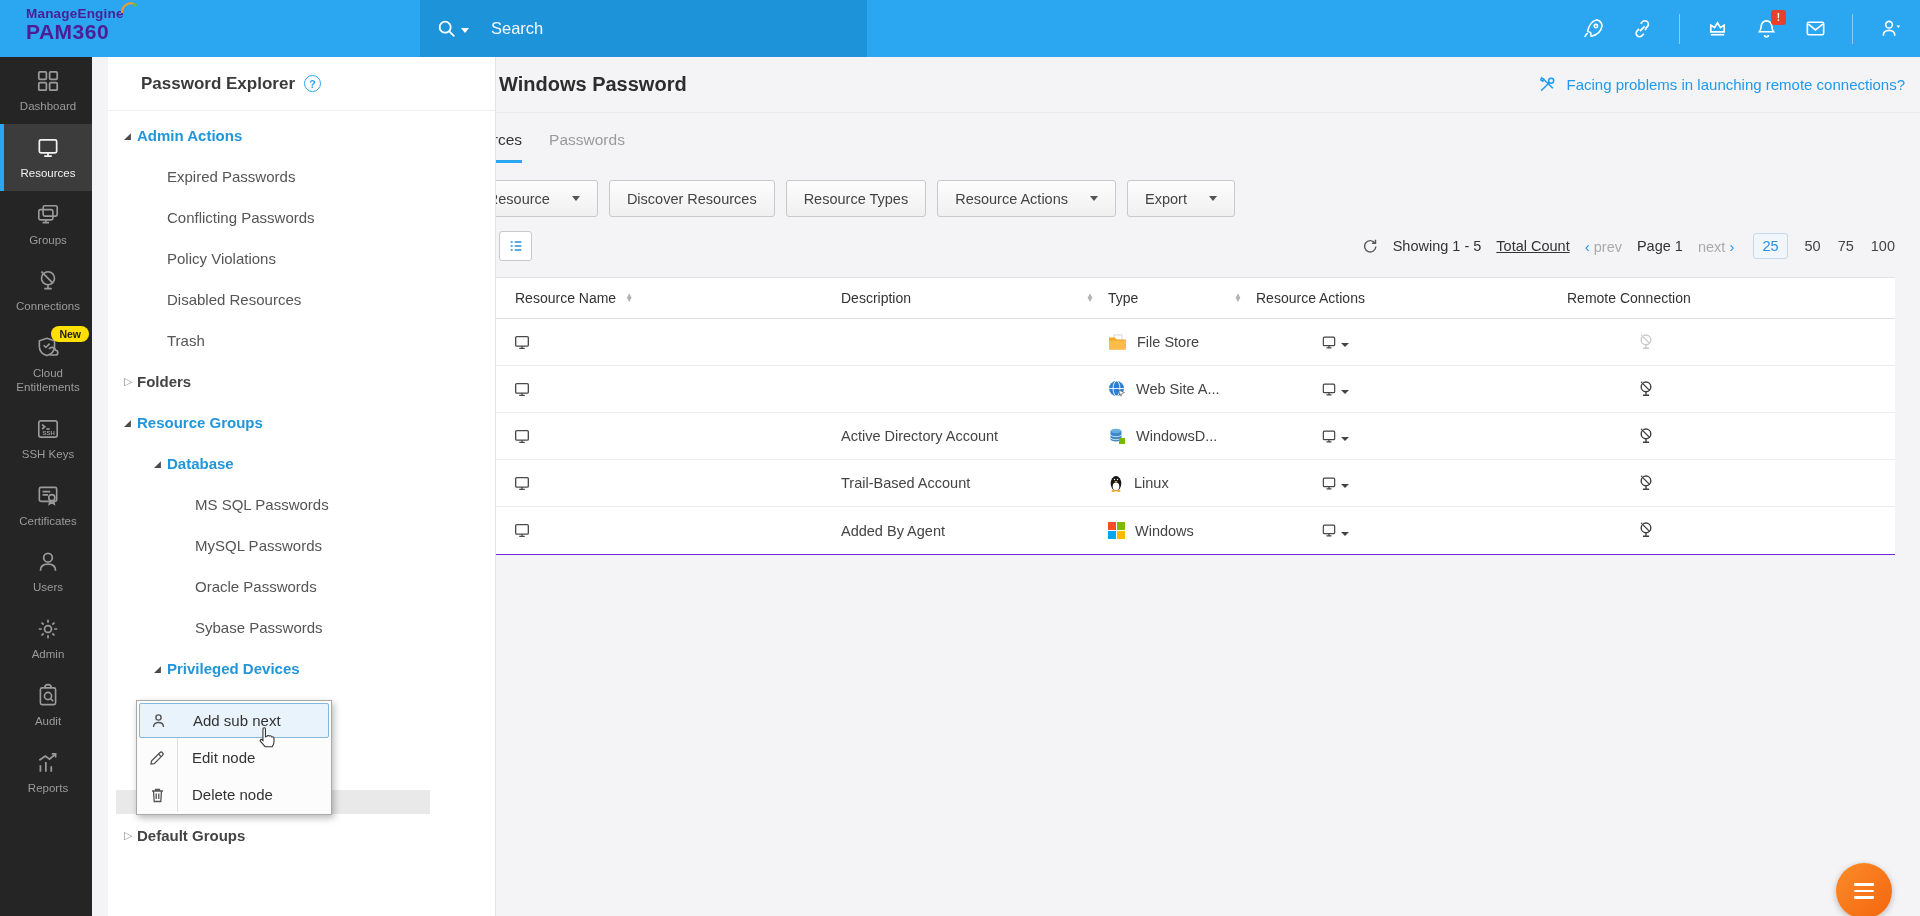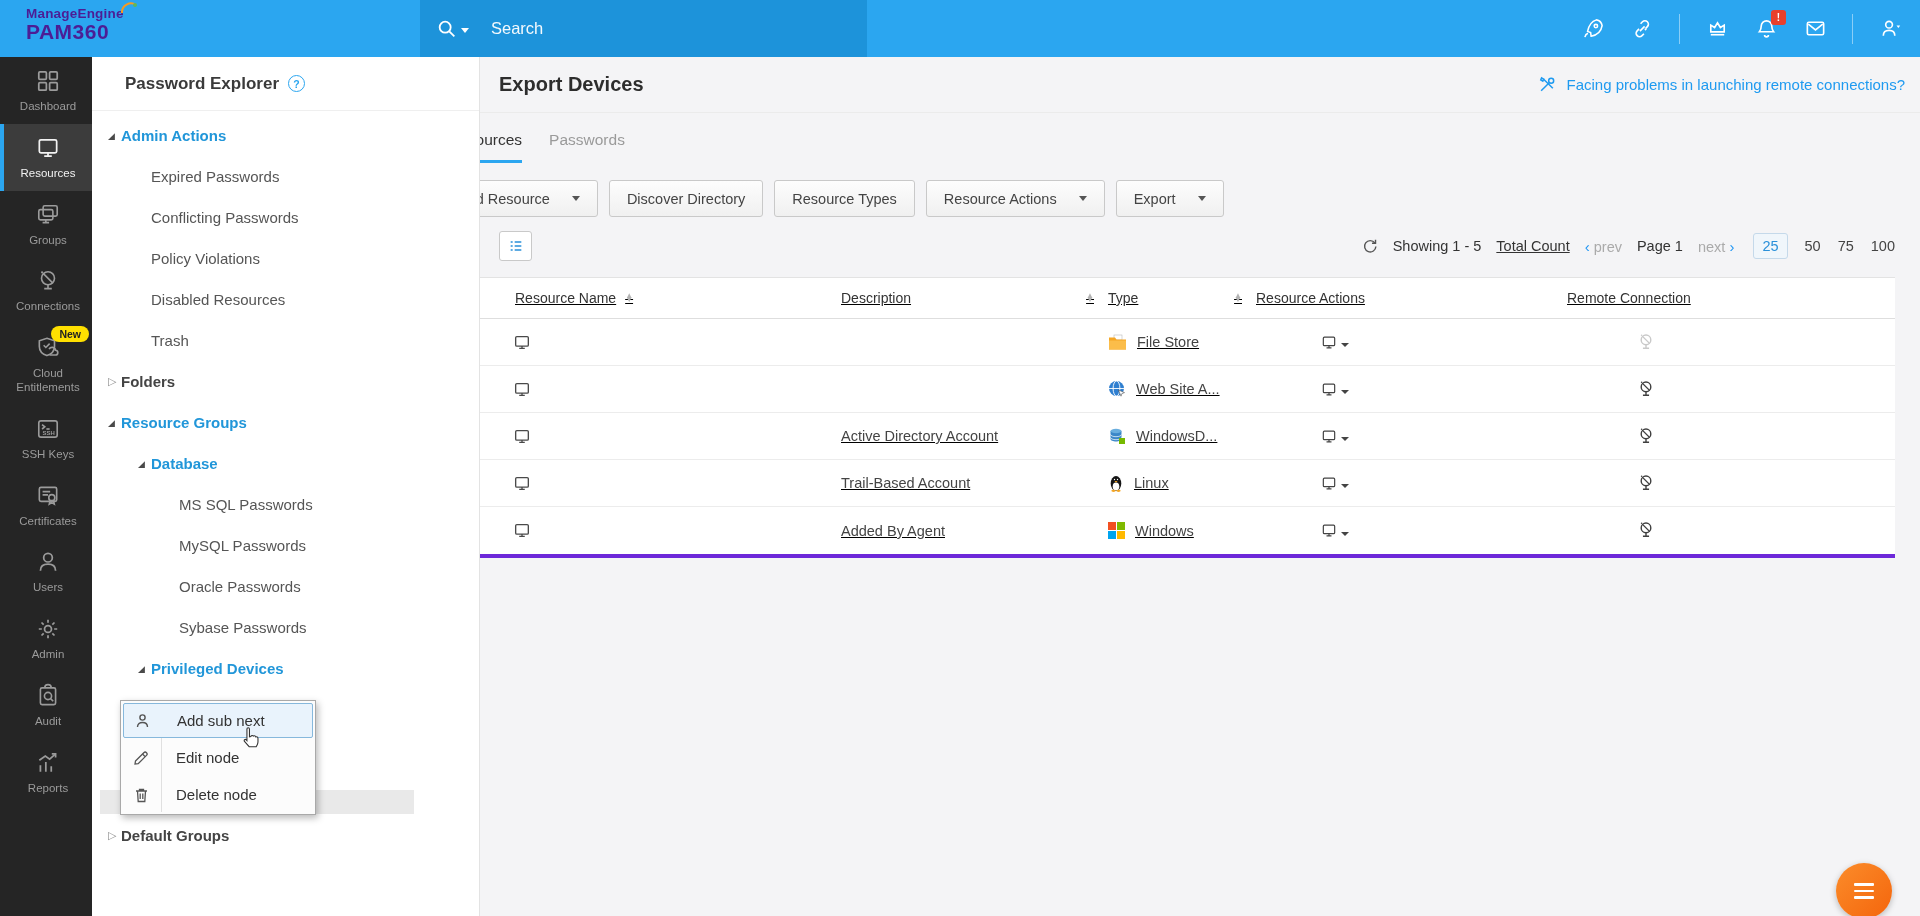--- a/index.html
+++ b/index.html
@@ -21,21 +21,21 @@
   .bell-badge { position:absolute; top:-7px; right:-8px; min-width:15px; height:15px; background:#e8402c; border-radius:3px; color:#fff; font-size:10px; font-weight:bold; display:flex; align-items:center; justify-content:center; padding:0 3px; }
 
   
   .sidebar { position:absolute; left:0; top:57px; width:92px; height:859px; background:#252525; z-index:20; }
   .side-item { position:relative; width:92px; padding:11px 2px 10px 2px; display:flex; flex-direction:column; align-items:center; gap:6px; color:#9b9b9b; cursor:pointer; border-left:4px solid transparent; }
   .side-item .lbl { font-size:11.5px; text-align:center; line-height:1.2; }
   .side-item.active { background:#3c3c3c; border-left:4px solid #2ba6f0; color:#f2f2f2; }
   .new-badge { position:absolute; top:2px; right:3px; background:#ffe000; color:#222; font-size:10.5px; font-weight:bold; padding:2px 8px; border-radius:9px; }
 
   
-  .tree-panel { position:absolute; left:92px; top:57px; width:388px; height:859px; background:#fff; border-right:1px solid #e3e3e3; z-index:10; }
+  .tree-panel { position:absolute; left:108px; top:57px; width:388px; height:859px; background:#fff; border-right:1px solid #e3e3e3; z-index:10; }
   .tree-header { height:54px; display:flex; align-items:center; padding-left:33px; border-bottom:1px solid #efefef; }
   .tree-title { font-size:17px; font-weight:bold; color:#3a3a3a; }
   .help-circle { width:17px; height:17px; border:1.6px solid #2ba6f0; border-radius:50%; color:#2ba6f0; font-size:10.5px; font-weight:bold; display:flex; align-items:center; justify-content:center; margin-left:9px; cursor:pointer; }
   .tree { position:absolute; left:0; top:58px; width:100%; }
   .tnode { height:41px; display:flex; align-items:center; font-size:15px; color:#555; cursor:pointer; }
   .tnode .arrow { width:13px; display:inline-block; font-size:9px; color:#4a4a4a; }
   .tnode .arrow.collapsed { font-size:11px; color:#8a8a8a; }
   .tnode.emph span.txt { color:#2196d9; font-weight:bold; }
   .tnode.strong span.txt { color:#444; font-weight:bold; }
   .lv0 { padding-left:16px; }
@@ -77,21 +77,21 @@
   .pagination { margin-left:auto; display:flex; align-items:center; gap:15px; font-size:14.5px; color:#333; }
   .pg-link { text-decoration:underline; cursor:pointer; }
   .pg-nav { color:#aaa; cursor:pointer; }
   .pg-chev { color:#2196f3; font-size:15px; }
   .pg-sizes { display:flex; align-items:center; gap:17px; margin-left:4px; }
   .pg-size { color:#444; cursor:pointer; }
   .pg-size.active { color:#2b90d9; background:#f0f6fb; border:1px solid #c5d9ea; border-radius:3px; padding:4px 8px; }
   .refresh-ic { cursor:pointer; display:flex; }
 
   
-  .table { margin:16px 0 0 26px; width:1455px; background:#fff; border-top:1px solid #e3e3e3; border-bottom:4px solid #6d28d9;text-decoration:underline; }
+  .table { margin:16px 0 0 26px; width:1455px; background:#fff; border-top:1px solid #e3e3e3; border-bottom:1px solid #6d28d9; }
   .thead { display:grid; grid-template-columns:75px 326px 267px 148px 311px 1fr; height:41px; align-items:center; border-bottom:1px solid #dedede; font-size:14px; color:#333; }
   .th { display:flex; align-items:center; gap:9px; }
   .sort { display:flex; flex-direction:column; line-height:.55; font-size:8px; color:#b3b3b3; cursor:pointer; }
   .trow { display:grid; grid-template-columns:60px 50px 291px 267px 212px 315px 1fr; height:47px; align-items:center; border-bottom:1px solid #ececec; background:#fff; font-size:14.5px; color:#444; }
   .trow:last-child { border-bottom:none; }
   .cb { width:17px; height:17px; border:1.5px solid #b9bfc6; border-radius:3px; background:#fff; margin-left:22px; cursor:pointer; }
   .row-monitor { margin-left:12px; display:flex; }
   .blur-name { height:15px; border-radius:3px; background:#cde8f8; filter:blur(3.5px); margin-left:10px; cursor:pointer; }
   .w0{width:171px;} .w1{width:92px;} .w2{width:67px;} .w3{width:67px;} .w4{width:76px;}
   .type-cell { display:flex; align-items:center; gap:10px; }
@@ -364,21 +364,21 @@
     <span class="burger">
         <i></i>
         <i></i>
         <i></i>
       </span>
     <span class="back-arrow">
       <svg width="22" height="22" viewBox="0 0 24 24" fill="none" stroke="#333" stroke-width="2.2">
           <path d="M20 12H5M11 6l-6 6 6 6"></path>
         </svg>
     </span>
-    <span class="page-title">Export Devices</span>
+    <span class="page-title">Windows Password</span>
     <span class="remote-help">
       <svg width="20" height="20" viewBox="0 0 24 24" fill="none" stroke="#1e9af0" stroke-width="1.8">
           <path d="M5 19L15 9"></path>
           <circle cx="17" cy="7" r="3"></circle>
           <path d="M14.8 4.8L19.2 9.2" stroke-width="0"></path>
           <path d="M8 5l11 11"></path>
           <path d="M5.5 3.5L8 5 7 7.5 4.5 6z"></path>
         </svg>
       <span>Facing problems in launching remote connections?</span>
     </span>
@@ -388,21 +388,21 @@
     <span class="tab active">Resources</span>
     <span class="tab">Passwords</span>
   </div>
 
   <div class="toolbar">
     <button class="tbtn">
         <span>Add Resource</span>
         <span class="caret"></span>
       </button>
     <button class="tbtn">
-        <span>Discover Directory</span>
+        <span>Discover Resources</span>
       </button>
     <button class="tbtn">
         <span>Resource Types</span>
       </button>
     <button class="tbtn">
         <span>Resource Actions</span>
         <span class="caret"></span>
       </button>
     <button class="tbtn">
         <span>Export</span>

